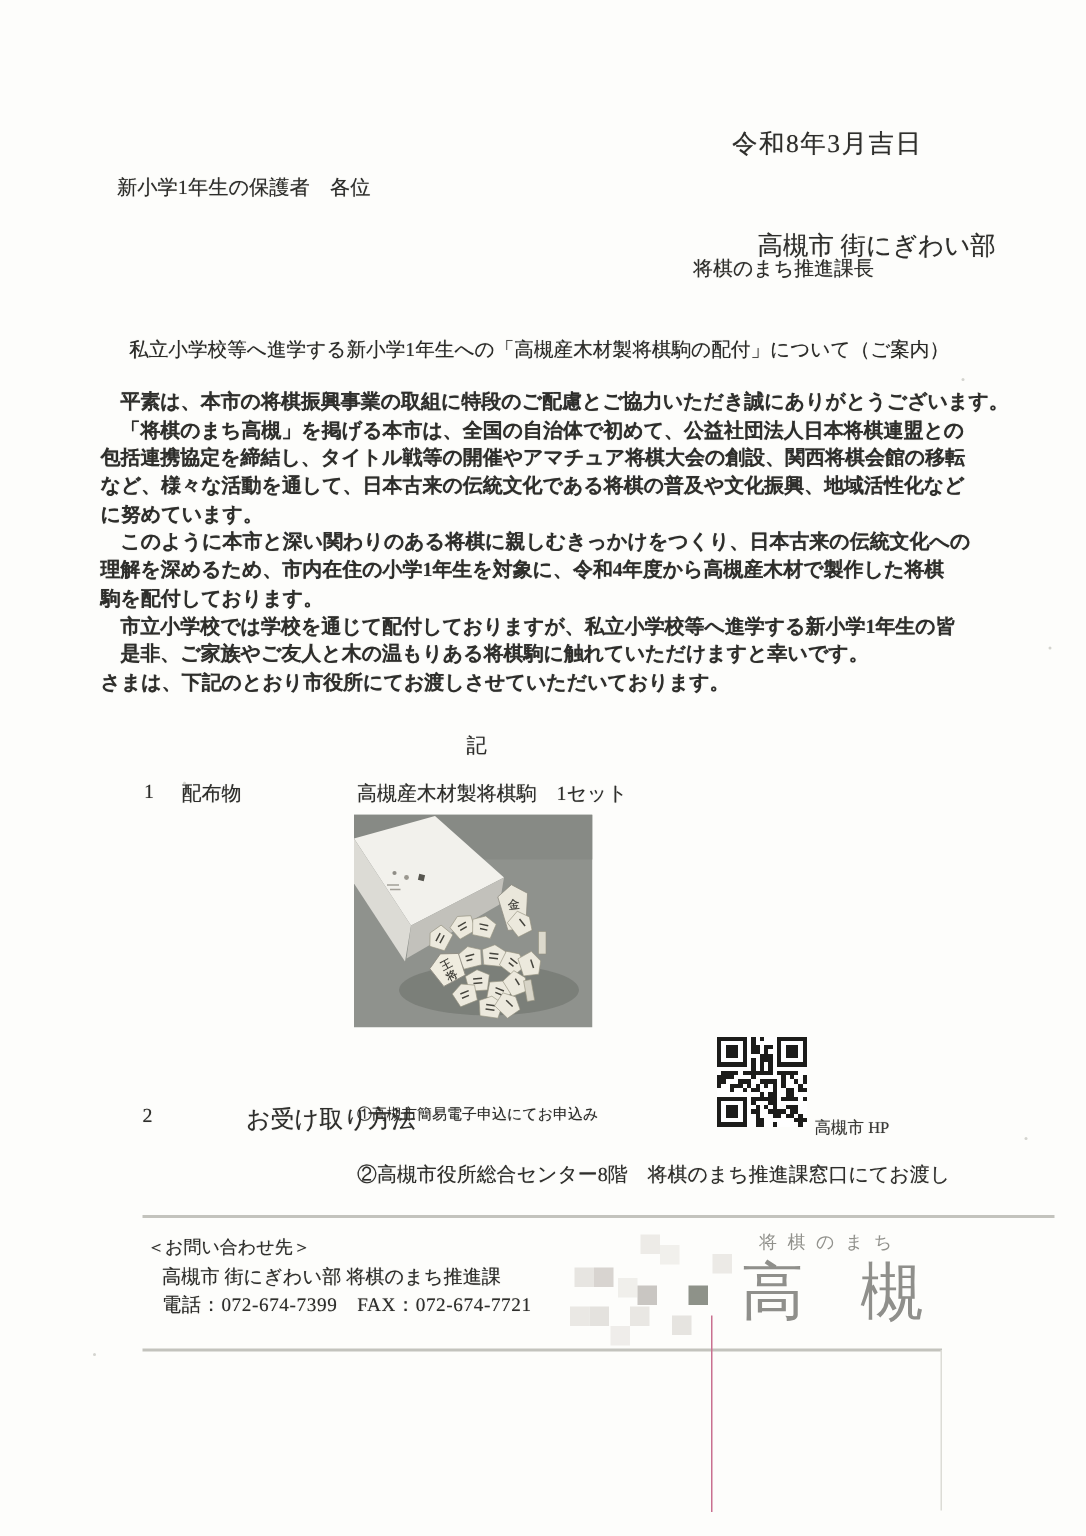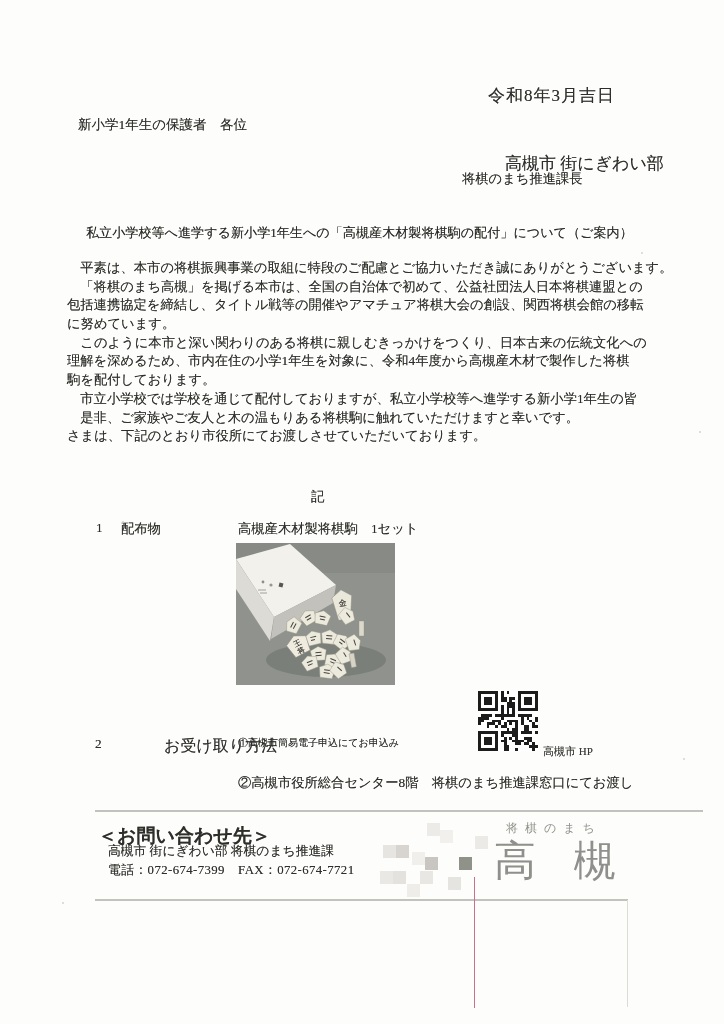--- a/index.html
+++ b/index.html
@@ -10,38 +10,38 @@
     font-family:"Liberation Serif","DejaVu Serif",serif;
     color:#2e2e2b;
     text-shadow:0 0 .5px rgba(45,45,42,.55);
   }
   .abs{position:absolute;white-space:nowrap;}
   .date{top:84px;left:488px;font-size:17px;letter-spacing:1px;font-family:Liberation Serif, serif;}
   .recipient{top:116px;left:78px;font-size:13.5px;}
   .sender-org{top:152px;left:462px;font-size:17px;margin-left:43px;}
   .sender-title{top:170px;left:462px;font-size:13.3px;}
   .doc-title{top:224px;left:86px;font-size:13.1px;color:#2a2a27;}
-  .body-text{position:absolute;top:259px;left:67px;width:600px;}
+  .body-text{position:absolute;top:259px;left:67px;width:600px;font-weight:bold;}
   .body-text div{white-space:nowrap;font-size:13.3px;line-height:18.7px;height:18.7px;}
   .record-marker{top:488px;left:311px;font-size:13.5px;}
   .item-no-1{top:520px;left:96px;font-size:13.3px;}
   .item-label-1{top:520px;left:121px;font-size:13.3px;}
   .item-value-1{top:520px;left:238px;font-size:13.3px;}
   .photo{position:absolute;top:543px;left:236px;width:159px;height:142px;}
   .item-no-2{top:736px;left:95px;font-size:13.3px;}
   .item-label-2{top:736px;left:120px;font-size:16px;margin-left:44px;}
   .method-1{top:736px;left:238px;font-size:10px;}
   .method-2{top:774px;left:238px;font-size:13.3px;}
   .qr{position:absolute;top:690px;left:478px;width:60px;height:62px;}
   .qr svg{display:block;width:100%;height:100%;}
   .qr-label{top:744px;left:543px;font-size:11px;color:#3a3a37;text-align:right;}
   .rule{position:absolute;background:#c3c3bd;}
   .rule-top{top:810px;left:95px;width:608px;height:2px;}
   .rule-bottom{top:899px;left:95px;width:533px;height:2px;}
-  .contact-header{top:823px;left:98px;font-size:19px;font-weight:bold;}
+  .contact-header{top:823px;left:98px;font-size:12px;}
   .contact-dept{top:843px;left:108px;font-size:12.8px;}
   .contact-phone{top:862px;left:108px;font-size:12.8px;letter-spacing:.4px;}
   .logo-small{top:820px;left:506px;font-size:12px;letter-spacing:7px;color:#91918c;
     font-family:"Liberation Sans","DejaVu Sans",sans-serif;text-shadow:none;}
   .logo-large{top:838px;left:494px;font-size:42px;line-height:46px;letter-spacing:13px;color:#8f8f8b;
     font-family:"Liberation Sans","DejaVu Sans",sans-serif;text-shadow:none;text-align:right;}
   .mz{position:absolute;width:13px;height:13px;}
   .vline-pink{position:absolute;top:877px;left:474px;width:1.4px;height:131px;background:#c97090;}
   .vline-gray{position:absolute;top:900px;left:627px;width:1px;height:107px;background:#dcdcd6;}
   .speck{position:absolute;width:2px;height:2px;border-radius:50%;background:#d4d4cf;}
@@ -55,20 +55,21 @@
   <div class="abs recipient">新小学1年生の保護者　各位</div>
   <div class="abs sender-org">高槻市 街にぎわい部</div>
   <div class="abs sender-title">将棋のまち推進課長</div>
 
   <div class="abs doc-title">私立小学校等へ進学する新小学1年生への「高槻産木材製将棋駒の配付」について（ご案内）</div>
 
   <div class="body-text">
     <div>　平素は、本市の将棋振興事業の取組に特段のご配慮とご協力いただき誠にありがとうございます。</div>
     <div>　「将棋のまち高槻」を掲げる本市は、全国の自治体で初めて、公益社団法人日本将棋連盟との</div>
     <div>包括連携協定を締結し、タイトル戦等の開催やアマチュア将棋大会の創設、関西将棋会館の移転</div>
+    <div>など、様々な活動を通して、日本古来の伝統文化である将棋の普及や文化振興、地域活性化など</div>
     <div>に努めています。</div>
     <div>　このように本市と深い関わりのある将棋に親しむきっかけをつくり、日本古来の伝統文化への</div>
     <div>理解を深めるため、市内在住の小学1年生を対象に、令和4年度から高槻産木材で製作した将棋</div>
     <div>駒を配付しております。</div>
     <div>　市立小学校では学校を通じて配付しておりますが、私立小学校等へ進学する新小学1年生の皆</div>
     <div>　是非、ご家族やご友人と木の温もりある将棋駒に触れていただけますと幸いです。</div>
     <div>さまは、下記のとおり市役所にてお渡しさせていただいております。</div>
   </div>
 
   <div class="abs record-marker">記</div>

